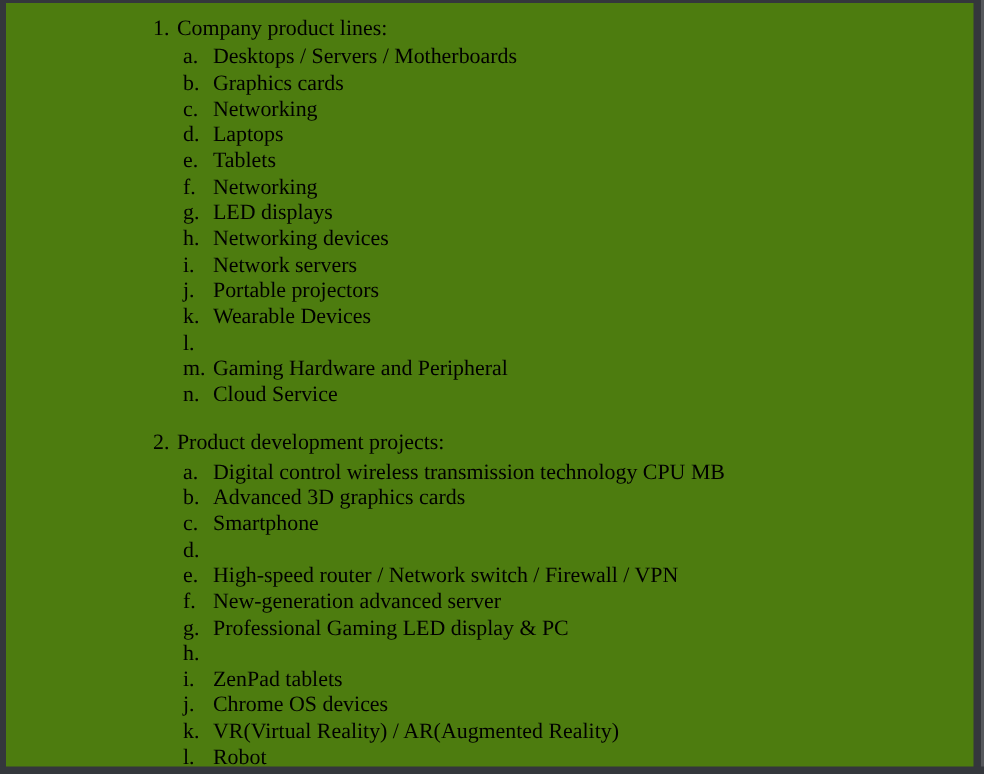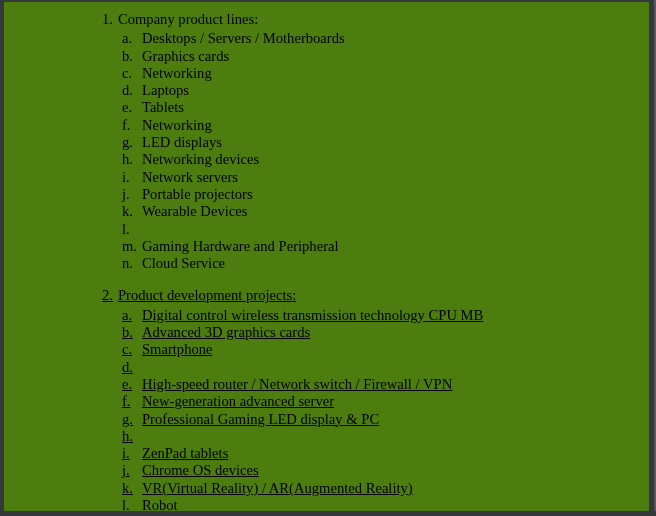--- a/index.html
+++ b/index.html
@@ -13,21 +13,21 @@
     color: #000000;
   }
   .page-content {
     position: absolute;
     left: 102px;
     top: 11px;
     font-size: 14.6px;
     line-height: 17.3px;
     white-space: nowrap;
   }
-  .section + .section { margin-top: 15px; text-decoration: underline; }
+  .section + .section { margin-top: 15px; }
   .section-heading { margin-bottom: 2px; }
   .section-number { margin-right: 5px; }
   .item-row { display: flex; padding-left: 20px; }
   .item-label { flex: 0 0 20px; width: 20px; }
   .edge { position: absolute; background: #34373c; }
   .edge.top    { left: 0; top: 0; right: 0; height: 2px; }
   .edge.left   { left: 0; top: 0; bottom: 0; width: 4px; }
   .edge.right  { right: 2px; top: 0; bottom: 0; width: 5px; }
   .edge.right-outer { right: 0; top: 0; bottom: 0; width: 2px; background: #56585c; }
   .edge.bottom { left: 0; bottom: 0; right: 0; height: 5px; }

